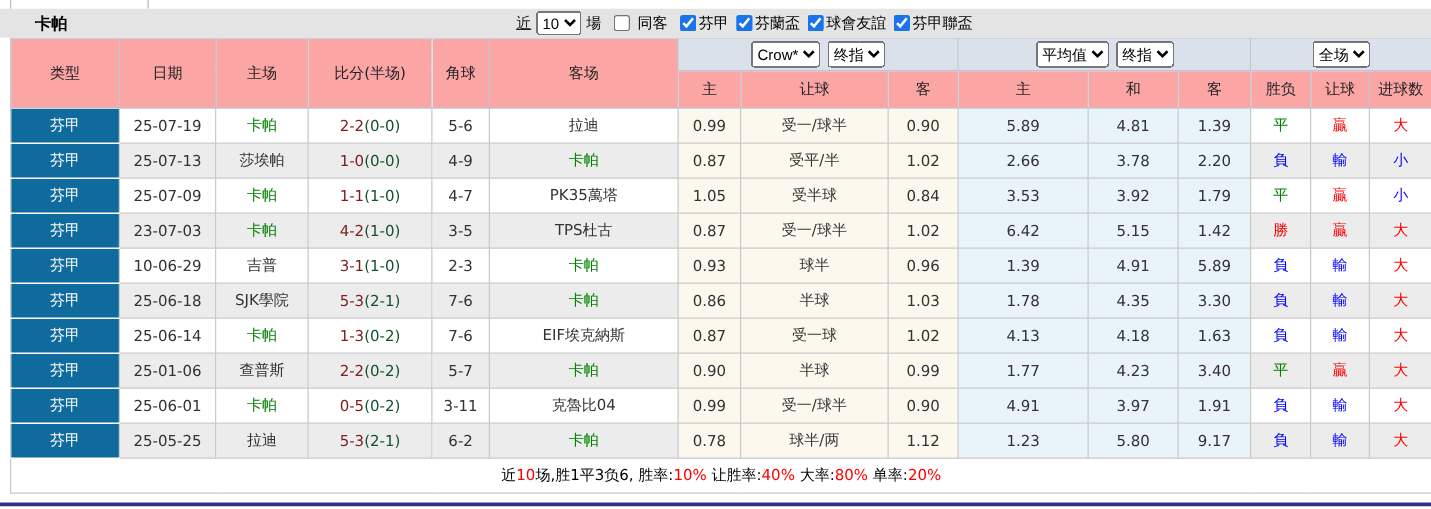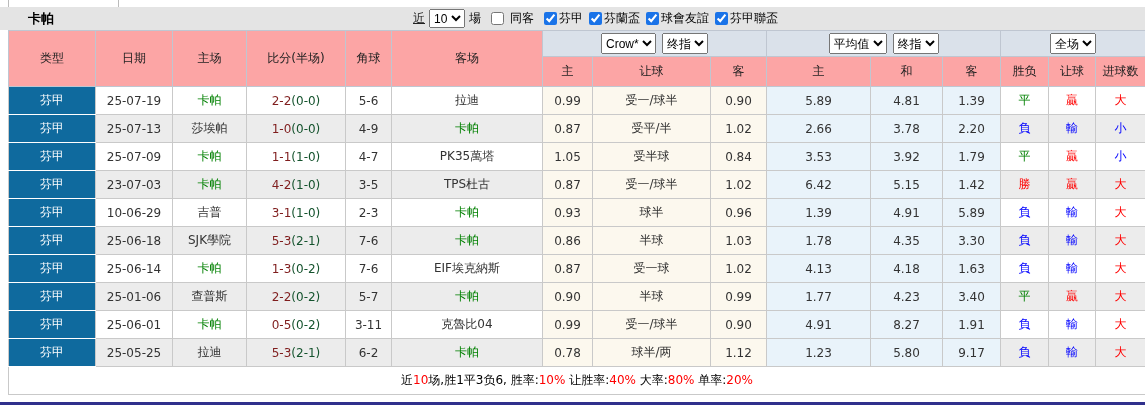--- a/index.html
+++ b/index.html
@@ -259,21 +259,21 @@
           <td class="c-type">芬甲</td>
           <td>25-06-01</td>
           <td class="team-green">卡帕</td>
           <td><span class="score-main">0-5</span><span class="score-half">(0-2)</span></td>
           <td>3-11</td>
           <td>克魯比04</td>
           <td class="c-crow">0.99</td>
           <td class="c-crow">受一/球半</td>
           <td class="c-crow">0.90</td>
           <td class="c-avg">4.91</td>
-          <td class="c-avg">8.27</td>
+          <td class="c-avg">3.97</td>
           <td class="c-avg">1.91</td>
           <td style="color: rgb(0, 0, 255);">負</td>
           <td style="color: rgb(0, 0, 255);">輸</td>
           <td style="color: rgb(255, 0, 0);">大</td>
         </tr>
         <tr class="even">
           <td class="c-type">芬甲</td>
           <td>25-05-25</td>
           <td>拉迪</td>
           <td><span class="score-main">5-3</span><span class="score-half">(2-1)</span></td>

